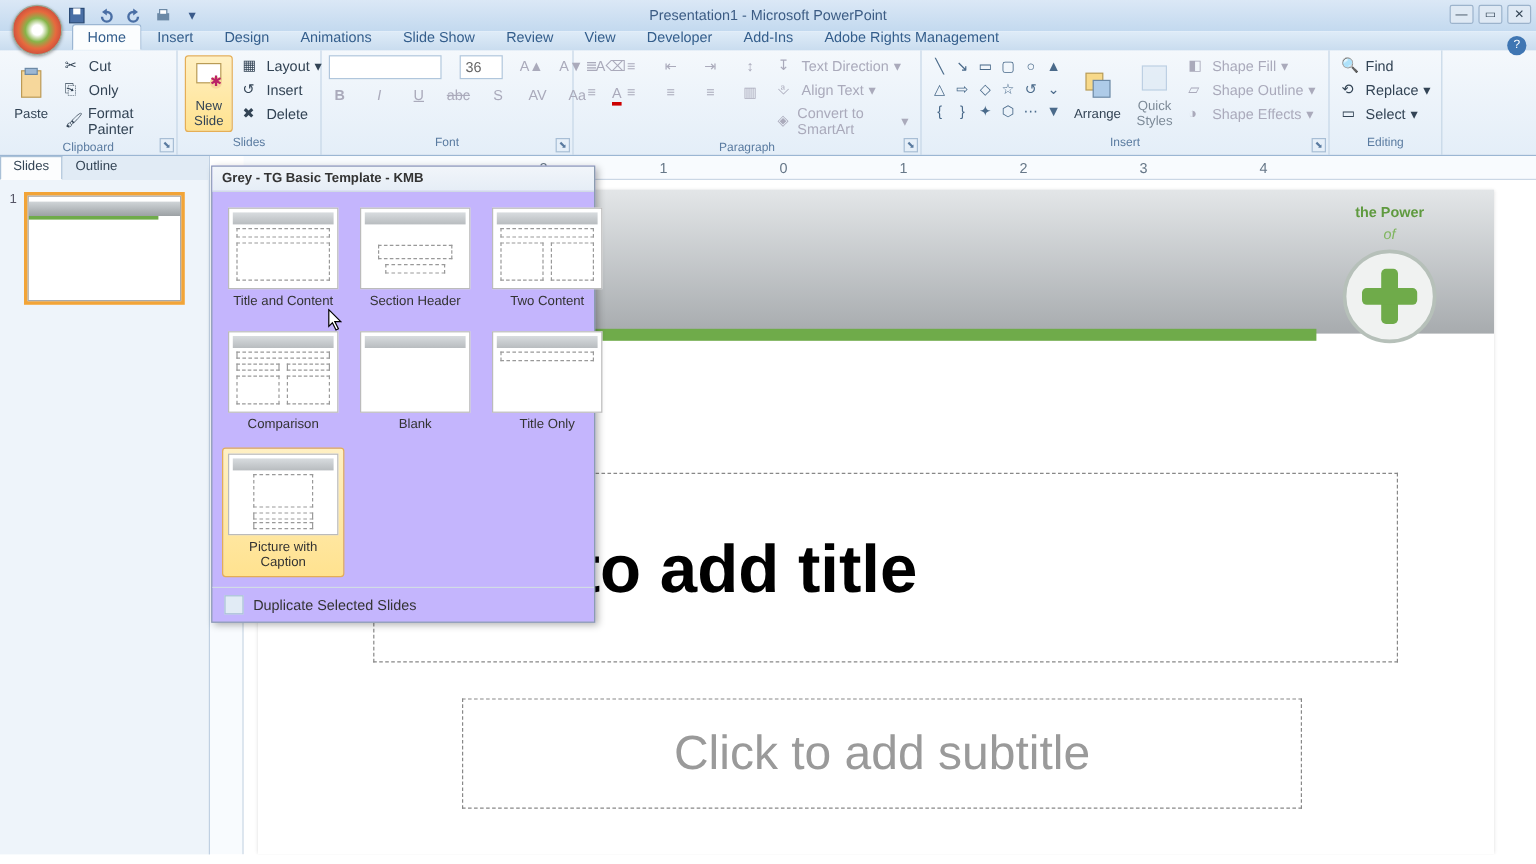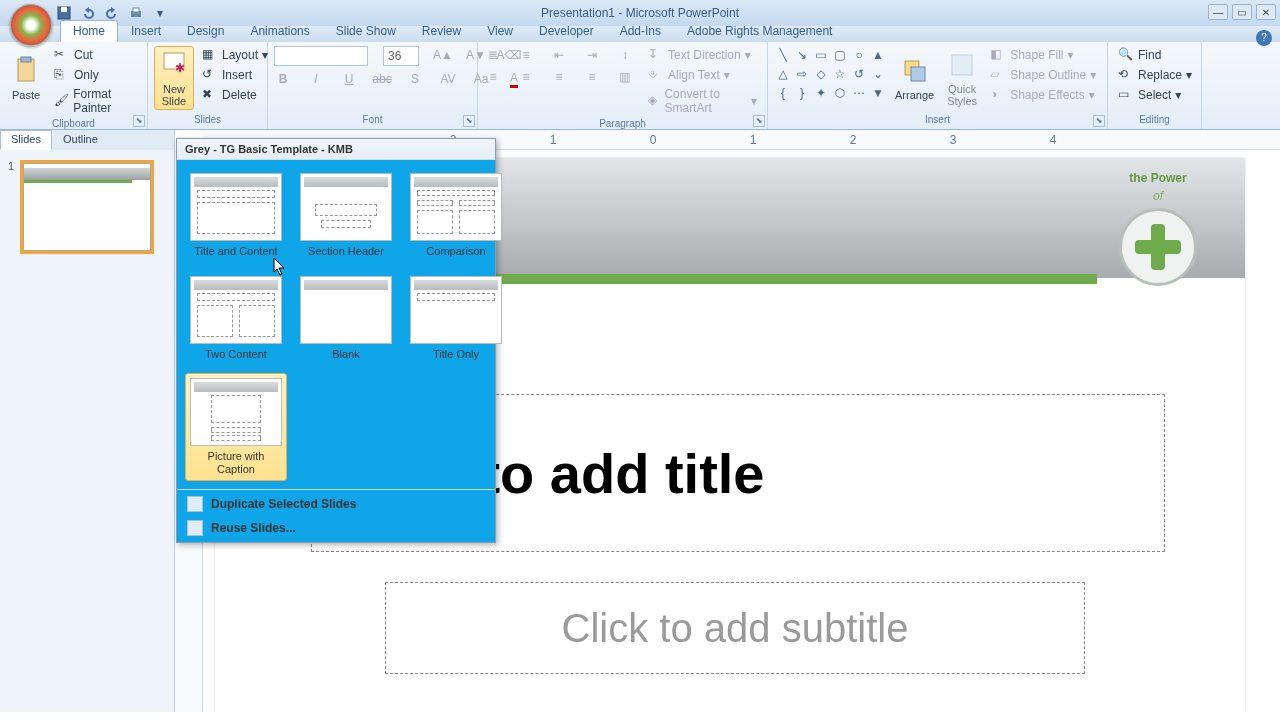--- a/index.html
+++ b/index.html
@@ -66,32 +66,32 @@
 .logo-plus { width: 78px; height: 78px; border-radius: 50%; background: #f0f2f1; border: 3px solid #b6c0b9; margin: 4px auto; position: relative; }
 .logo-plus::before, .logo-plus::after { content: ""; position: absolute; background: #6fab4a; }
 .logo-plus::before { left: 50%; top: 18%; width: 14px; height: 64%; transform: translateX(-50%); border-radius: 4px; }
 .logo-plus::after { top: 50%; left: 18%; height: 14px; width: 64%; transform: translateY(-50%); border-radius: 4px; }
 .title-ph { position: absolute; top: 236px; left: 96px; width: 854px; height: 158px; border: 1px dashed #888; display: flex; align-items: center; padding-left: 20px; }
 .title-ph span { font: bold 56px Arial; color: #000; }
 .subtitle-ph { position: absolute; top: 424px; left: 170px; width: 700px; height: 92px; border: 1px dashed #888; display: flex; align-items: center; justify-content: center; }
 .subtitle-ph span { font: 40px Arial; color: #9a9a9a; }
 
 
-.gallery { position: absolute; top: 138px; left: 176px; width: 320px; background: #0ea5e9; border: 1px solid #8a9cb0; box-shadow: 2px 2px 6px rgba(0,0,0,.3); z-index: 100; }
+.gallery { position: absolute; top: 138px; left: 176px; width: 320px; background: #c4b5fd; border: 1px solid #8a9cb0; box-shadow: 2px 2px 6px rgba(0,0,0,.3); z-index: 100; }
 .gallery-head { background: linear-gradient(#f1f5fa, #e5edf6); padding: 4px 8px; font-weight: bold; color: #333; font-size: 11px; border-bottom: 1px solid #d1dbe6; }
 .gallery-grid { display: grid; grid-template-columns: repeat(3, 1fr); gap: 8px 8px; padding: 8px; }
 .layout-item { display: flex; flex-direction: column; align-items: center; gap: 4px; padding: 4px; border: 1px solid transparent; border-radius: 3px; }
 .layout-item.hover { background: linear-gradient(#fff0c3, #ffe28f); border: 1px solid #e5ae56; }
 .layout-thumb { width: 92px; height: 68px; background: #fff; border: 1px solid #bbb; position: relative; }
 .layout-thumb.selected { outline: 2px solid #f2a437; outline-offset: 1px; }
 .layout-thumb .lt-top { position: absolute; top: 3px; left: 3px; right: 3px; height: 10px; background: linear-gradient(#d8dcdf, #b8bcbf); }
 .layout-thumb .lt-box { position: absolute; border: 1px dashed #999; background: #fff; }
 .layout-label { font-size: 11px; color: #333; text-align: center; line-height: 1.15; max-width: 96px; }
 .gallery-footer { border-top: 1px solid #d1dbe6; padding: 2px 0; }
-.footer-item { display: flex; align-items: center; gap: 8px; padding: 4px 10px; color: #333; font-weight: bold; }
+.footer-item { display: flex; align-items: center; gap: 8px; padding: 4px 10px; color: #333; }
 .footer-icon { width: 16px; height: 16px; background: #e1ebf5; border: 1px solid #a9c0d7; }
 .cursor { position: absolute; top: 257px; left: 273px; width: 14px; height: 20px; z-index: 200; pointer-events: none; }
 .group-launcher { position: absolute; right: 2px; bottom: 2px; width: 12px; height: 12px; border: 1px solid #a8bed5; color: #5a7ba0; font-size: 8px; text-align: center; line-height: 10px; }
 
 
 svg { width: 100%; height: 100%; }
 </style>
 </head>
 <body>
 
@@ -419,40 +419,40 @@
       <div class="layout-thumb">
           <div class="lt-top"></div>
           <div class="lt-box" style="top:30px;left:14px;right:14px;height:12px"></div>
           <div class="lt-box" style="top:46px;left:20px;right:20px;height:8px"></div>
         </div>
       <div class="layout-label">Section Header</div>
     </div>
     <div class="layout-item">
       <div class="layout-thumb">
           <div class="lt-top"></div>
+          <div class="lt-box" style="top:16px;left:6px;right:6px;height:8px"></div>
+          <div class="lt-box" style="top:28px;left:6px;width:36px;bottom:6px"></div>
+          <div class="lt-box" style="top:28px;right:6px;width:36px;bottom:6px"></div>
+        </div>
+      <div class="layout-label">Two Content</div>
+    </div>
+    <div class="layout-item">
+      <div class="layout-thumb">
+          <div class="lt-top"></div>
           <div class="lt-box" style="top:16px;left:6px;right:6px;height:6px"></div>
           <div class="lt-box" style="top:26px;left:6px;width:36px;height:6px"></div>
           <div class="lt-box" style="top:26px;right:6px;width:36px;height:6px"></div>
           <div class="lt-box" style="top:36px;left:6px;width:36px;bottom:6px"></div>
           <div class="lt-box" style="top:36px;right:6px;width:36px;bottom:6px"></div>
         </div>
       <div class="layout-label">Comparison</div>
     </div>
     <div class="layout-item">
       <div class="layout-thumb">
           <div class="lt-top"></div>
-          <div class="lt-box" style="top:16px;left:6px;right:6px;height:8px"></div>
-          <div class="lt-box" style="top:28px;left:6px;width:36px;bottom:6px"></div>
-          <div class="lt-box" style="top:28px;right:6px;width:36px;bottom:6px"></div>
-        </div>
-      <div class="layout-label">Two Content</div>
-    </div>
-    <div class="layout-item">
-      <div class="layout-thumb">
-          <div class="lt-top"></div>
         </div>
       <div class="layout-label">Blank</div>
     </div>
     <div class="layout-item">
       <div class="layout-thumb">
           <div class="lt-top"></div>
           <div class="lt-box" style="top:16px;left:6px;right:6px;height:8px"></div>
         </div>
       <div class="layout-label">Title Only</div>
     </div>
@@ -464,22 +464,18 @@
           <div class="lt-box" style="top:56px;left:20px;right:20px;height:6px"></div>
         </div>
       <div class="layout-label">Picture with Caption</div>
     </div>
   </div>
   <div class="gallery-footer">
     <div class="footer-item">
         <span class="footer-icon"></span>
         <span>Duplicate Selected Slides</span>
       </div>
-    <div class="footer-item">
-        <span class="footer-icon"></span>
-        <span>Reuse Slides...</span>
-      </div>
   </div>
 </div>
 
 <svg class="cursor" viewBox="0 0 14 20">
     <path d="M1 1 L1 15 L4 12 L7 18 L9 17 L6 11 L11 11 Z" fill="#fff" stroke="#000"></path>
   </svg>
 
 </body></html>

